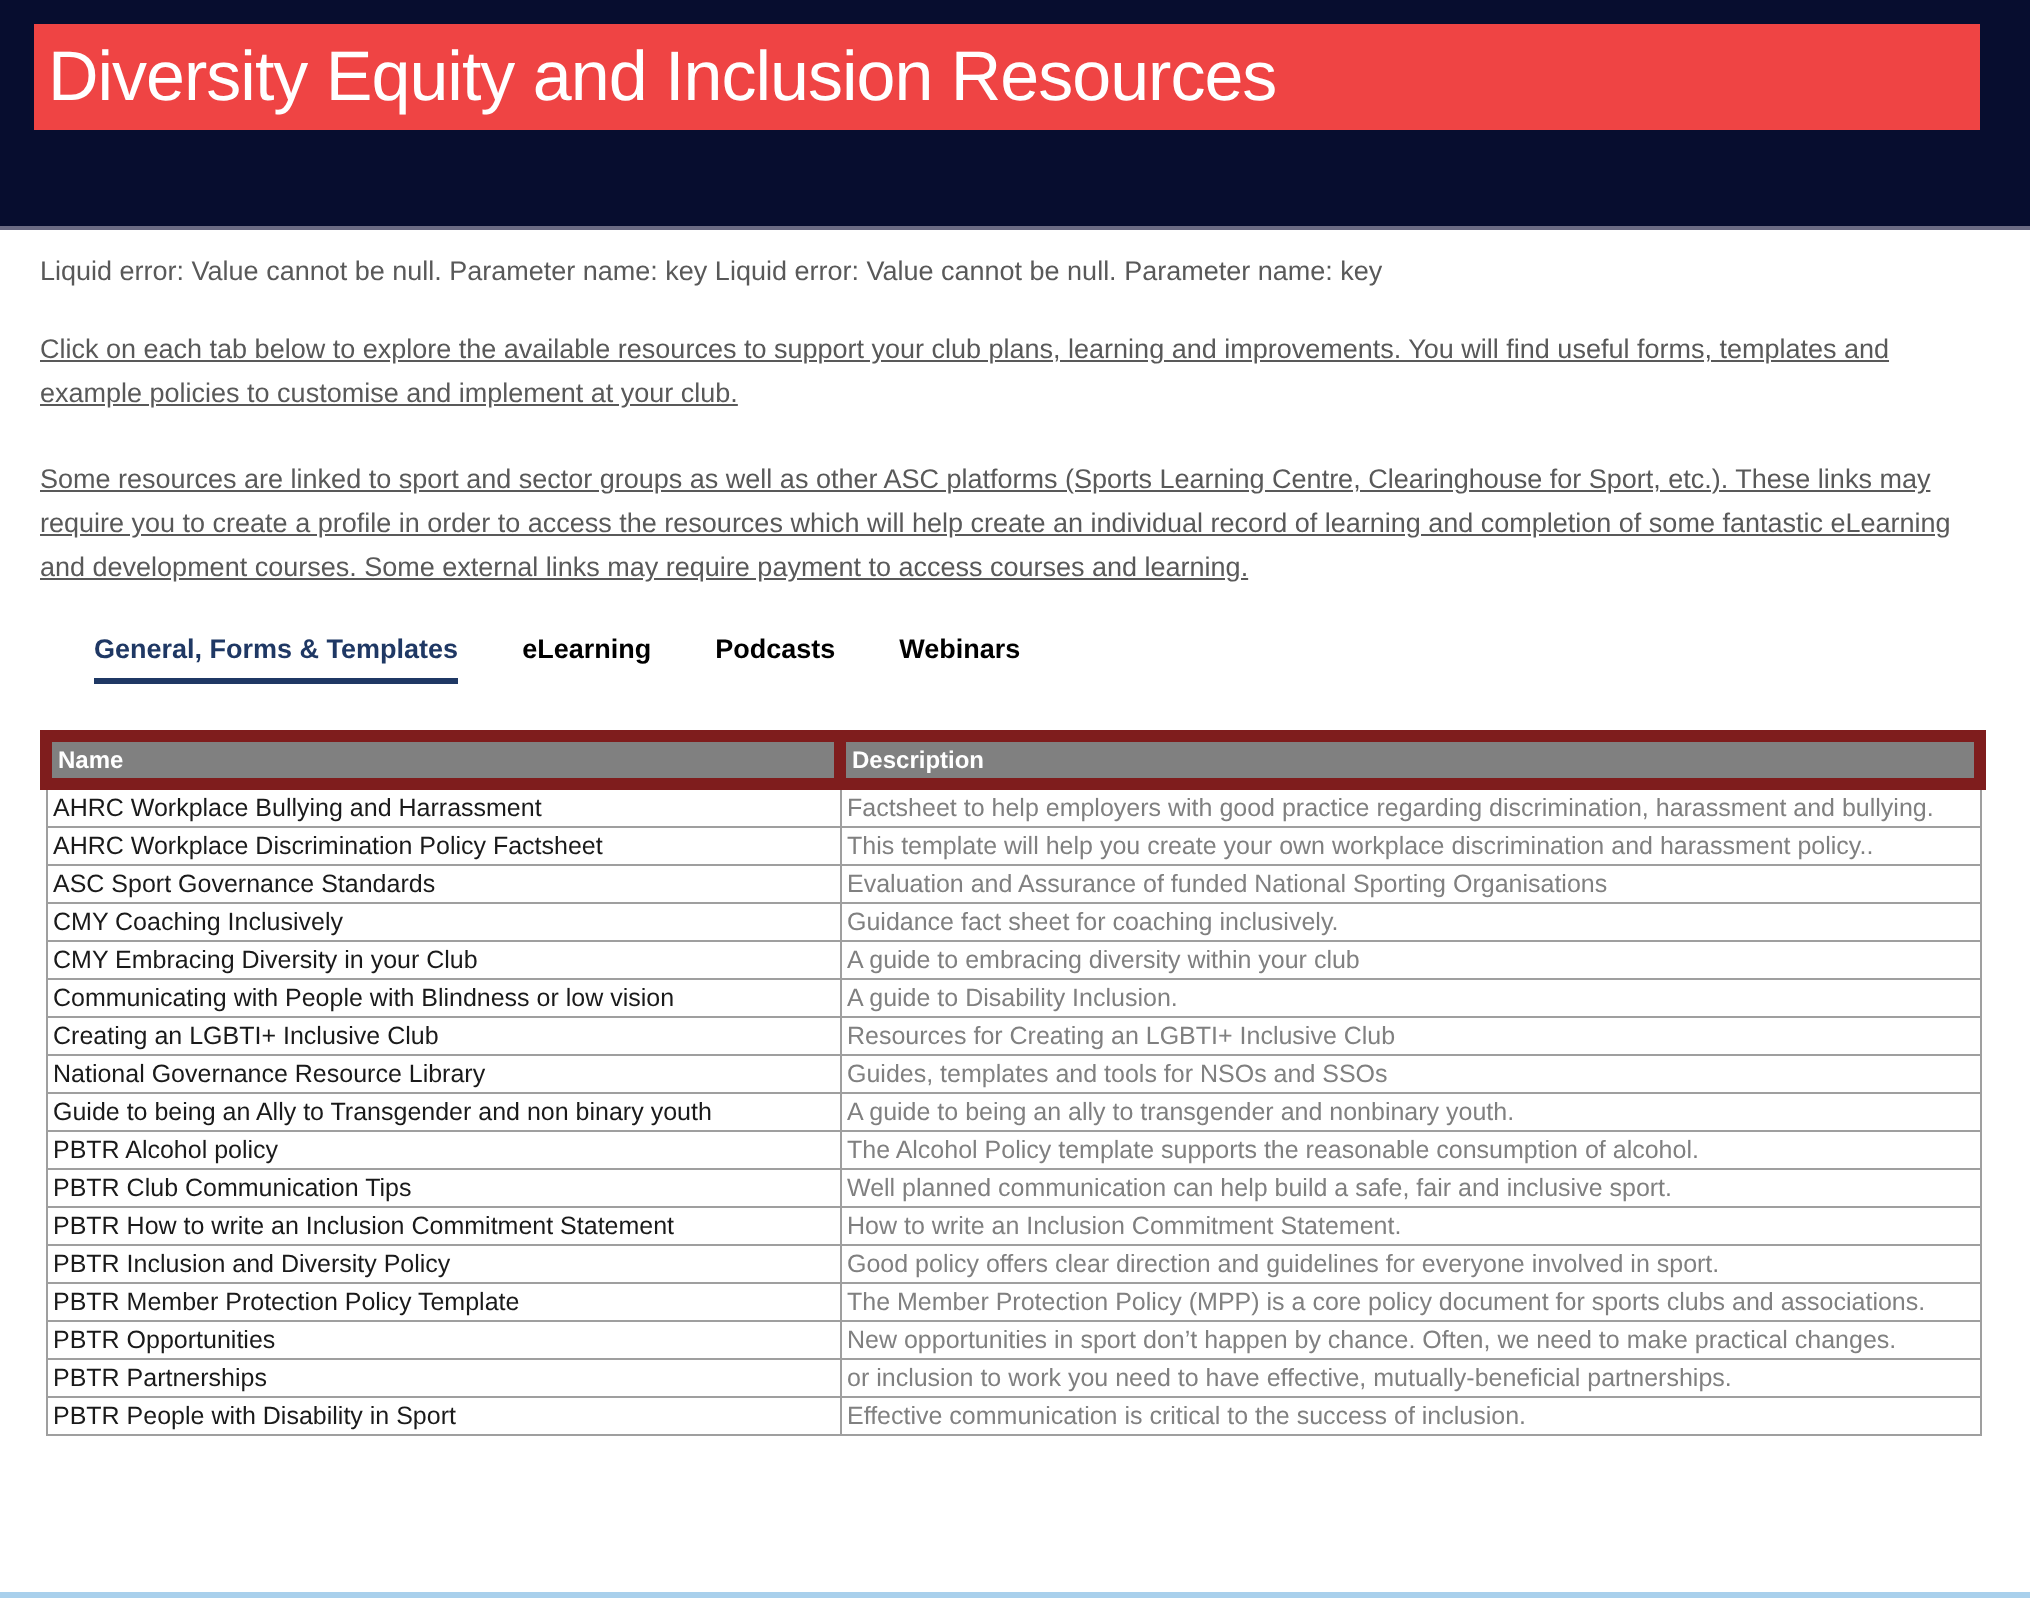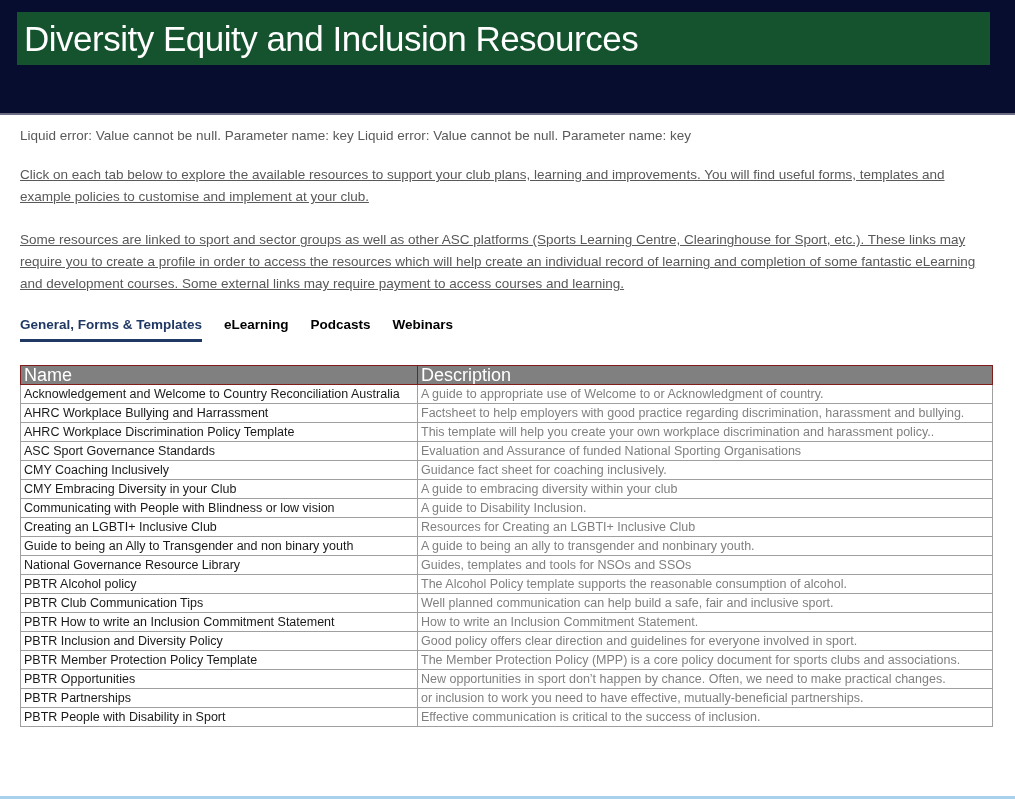--- a/index.html
+++ b/index.html
@@ -14,21 +14,21 @@
   .banner {
     height:115px;
     background:#070d2f;
     border-bottom:2px solid #6b6b84;
     padding-top:12px;
   }
   .banner-inner {
     margin-left:17px;
     margin-right:25px;
     height:53px;
-    background:#14532d;
+    background:#ef4444;
     display:flex;
     align-items:center;
     padding-left:7px;
   }
   .page-title {
     color:#ffffff;
     font-size:35px;
     font-weight:400;
     letter-spacing:-0.5px;
     white-space:nowrap;
@@ -45,22 +45,23 @@
     font-size:13.5px;
     color:#595959;
     line-height:22px;
     max-width:972px;
     text-decoration:underline;
   }
   
   .tabs {
     margin-top:22px;
     display:flex;
-    gap:22px;
+    gap:32px;
     align-items:flex-start;
+    margin-left:27px;
   }
   .tab {
     font-size:13.5px;
     font-weight:bold;
     color:#000000;
     padding-bottom:7px;
     cursor:pointer;
     border-bottom:3px solid transparent;
   }
   .tab.active {
@@ -70,24 +71,24 @@
   
   table.resources {
     border-collapse:collapse;
     table-layout:fixed;
     width:973px;
     margin-top:23px;
   }
   table.resources col.c-name { width:397px; }
   table.resources th {
     background:#808080;
-    border:1px solid #7f1d1d;
+    border:6px solid #7f1d1d;
     color:#ffffff;
-    font-size:18px;
-    font-weight:normal;
+    font-size:12px;
+    font-weight:bold;
     text-align:left;
     padding:2px 4px 2px 3px;
     line-height:14px;
     white-space:nowrap;
     overflow:hidden;
   }
   table.resources td {
     border:1px solid #9f9f9f;
     font-size:12.5px;
     padding:2px 4px 2px 3px;
@@ -134,29 +135,25 @@
       <col class="c-desc">
     </colgroup>
     <thead>
       <tr>
         <th>Name</th>
         <th>Description</th>
       </tr>
     </thead>
     <tbody>
         <tr>
-          <td class="name-cell">Acknowledgement and Welcome to Country Reconciliation Australia</td>
-          <td class="desc-cell">A guide to appropriate use of Welcome to or Acknowledgment of country.</td>
-        </tr>
-        <tr>
           <td class="name-cell">AHRC Workplace Bullying and Harrassment</td>
           <td class="desc-cell">Factsheet to help employers with good practice regarding discrimination, harassment and bullying.</td>
         </tr>
         <tr>
-          <td class="name-cell">AHRC Workplace Discrimination Policy Template</td>
+          <td class="name-cell">AHRC Workplace Discrimination Policy Factsheet</td>
           <td class="desc-cell">This template will help you create your own workplace discrimination and harassment policy..</td>
         </tr>
         <tr>
           <td class="name-cell">ASC Sport Governance Standards</td>
           <td class="desc-cell">Evaluation and Assurance of funded National Sporting Organisations</td>
         </tr>
         <tr>
           <td class="name-cell">CMY Coaching Inclusively</td>
           <td class="desc-cell">Guidance fact sheet for coaching inclusively.</td>
         </tr>
@@ -166,26 +163,26 @@
         </tr>
         <tr>
           <td class="name-cell">Communicating with People with Blindness or low vision</td>
           <td class="desc-cell">A guide to Disability Inclusion.</td>
         </tr>
         <tr>
           <td class="name-cell">Creating an LGBTI+ Inclusive Club</td>
           <td class="desc-cell">Resources for Creating an LGBTI+ Inclusive Club</td>
         </tr>
         <tr>
+          <td class="name-cell">National Governance Resource Library</td>
+          <td class="desc-cell">Guides, templates and tools for NSOs and SSOs</td>
+        </tr>
+        <tr>
           <td class="name-cell">Guide to being an Ally to Transgender and non binary youth</td>
           <td class="desc-cell">A guide to being an ally to transgender and nonbinary youth.</td>
-        </tr>
-        <tr>
-          <td class="name-cell">National Governance Resource Library</td>
-          <td class="desc-cell">Guides, templates and tools for NSOs and SSOs</td>
         </tr>
         <tr>
           <td class="name-cell">PBTR Alcohol policy</td>
           <td class="desc-cell">The Alcohol Policy template supports the reasonable consumption of alcohol.</td>
         </tr>
         <tr>
           <td class="name-cell">PBTR Club Communication Tips</td>
           <td class="desc-cell">Well planned communication can help build a safe, fair and inclusive sport.</td>
         </tr>
         <tr>

